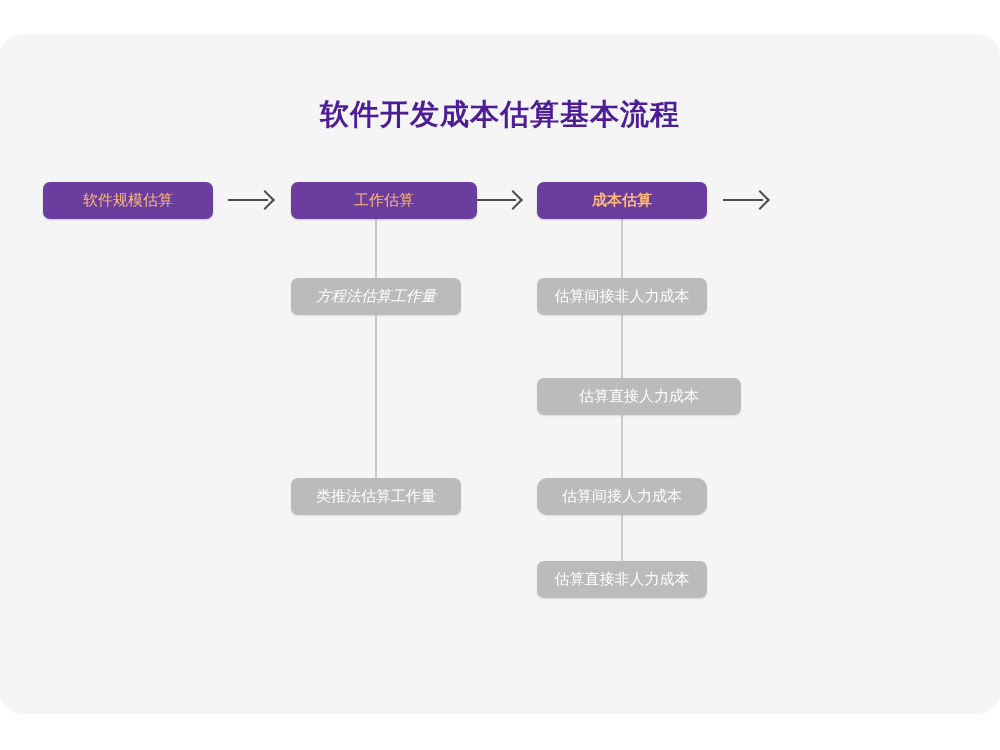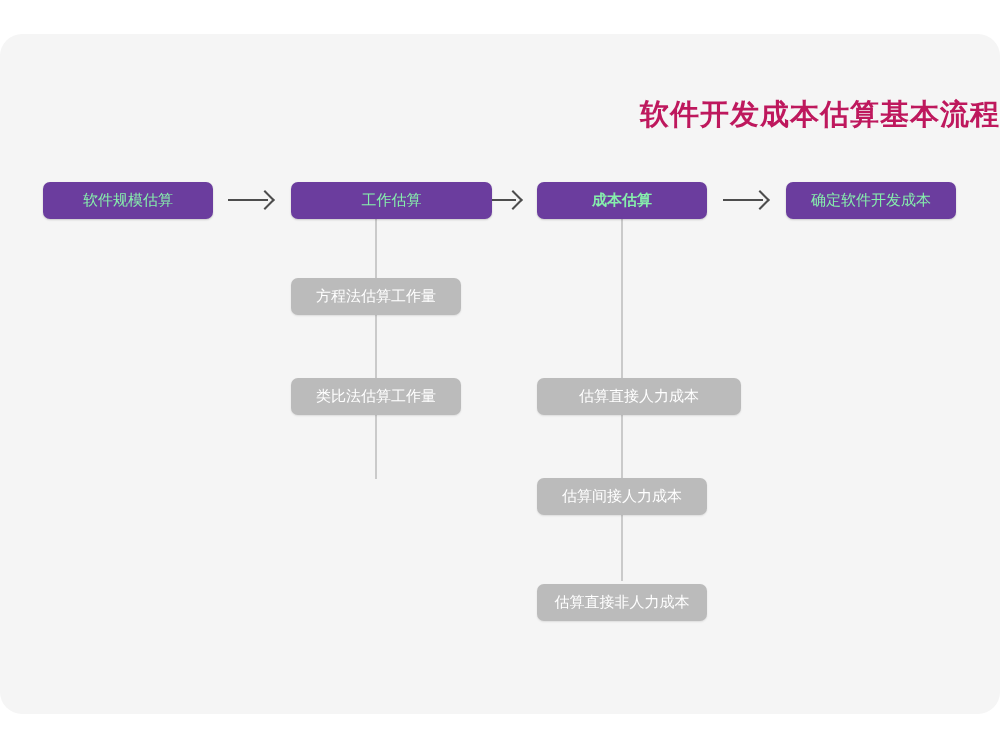--- a/index.html
+++ b/index.html
@@ -30,24 +30,24 @@
     height: 680px;
     background: #f5f5f5;
     border-radius: 22px;
   }
 
   .diagram-title {
     position: absolute;
     left: 0;
     top: 93px;
     width: 1000px;
-    text-align: right;
+    text-align: center;
     font-size: 29px;
     font-weight: bold;
-    color: #be185d;
+    color: #4c1d95;
     letter-spacing: 1px;
     line-height: 42px;
     white-space: nowrap;
   }
 
   
   .vline {
     position: absolute;
     width: 2px;
     background: #cacaca;
@@ -81,50 +81,50 @@
 
   
   .node {
     position: absolute;
     height: 37px;
     border-radius: 7px;
     display: flex;
     align-items: center;
     justify-content: center;
     font-size: 15px;
-    color: #86efac;
+    color: #fdba74;
     white-space: nowrap;
     box-sizing: border-box;
   }
   .node.primary {
     background: #6b3d9e;
     box-shadow: 0 1px 2px rgba(0,0,0,0.18);
   }
   .node.secondary {
     background: #bbbbbb;
     color: #ffffff;
     box-shadow: 0 1px 2px rgba(0,0,0,0.10);
   }
 
   
   .n-top-1 { left: 43px;  width: 170px; top: 182px; }
-  .n-top-2 { left: 291px; width: 201px; top: 182px; }
+  .n-top-2 { left: 291px; width: 186px; top: 182px; }
   .n-top-3 { left: 537px; width: 170px; top: 182px; font-weight: bold; }
   .n-top-4 { left: 786px; width: 170px; top: 182px; }
 
   
-  .n-c1-1 { left: 291px; width: 170px; top: 278px; }
+  .n-c1-1 { left: 291px; width: 170px; top: 278px; font-style: italic; }
   .n-c1-2 { left: 291px; width: 170px; top: 378px; }
   .n-c1-3 { left: 291px; width: 170px; top: 478px; }
 
   
   .n-c2-1 { left: 537px; width: 170px; top: 278px; }
   .n-c2-2 { left: 537px; width: 204px; top: 378px; }
-  .n-c2-3 { left: 537px; width: 170px; top: 478px; }
-  .n-c2-4 { left: 537px; width: 170px; top: 584px; }
+  .n-c2-3 { left: 537px; width: 170px; top: 478px; border-radius: 10px; }
+  .n-c2-4 { left: 537px; width: 170px; top: 561px; }
 
   
   .line-c1 { left: 375px; top: 219px; height: 260px; }
   .line-c2 { left: 621px; top: 219px; height: 362px; }
 
   .arrow-1 { left: 228px; }
   .arrow-2 { left: 476px; }
   .arrow-3 { left: 723px; }
 </style>
 </head>
@@ -148,22 +148,22 @@
     <div class="head"></div>
   </div>
   <div class="arrow arrow-3">
     <div class="shaft"></div>
     <div class="head"></div>
   </div>
 
   <div class="node primary n-top-1">软件规模估算</div>
   <div class="node primary n-top-2">工作估算</div>
   <div class="node primary n-top-3">成本估算</div>
-  <div class="node primary n-top-4">确定软件开发成本</div>
 
   <div class="node secondary n-c1-1">方程法估算工作量</div>
-  <div class="node secondary n-c1-2">类比法估算工作量</div>
+  <div class="node secondary n-c1-3">类推法估算工作量</div>
 
+  <div class="node secondary n-c2-1">估算间接非人力成本</div>
   <div class="node secondary n-c2-2">估算直接人力成本</div>
   <div class="node secondary n-c2-3">估算间接人力成本</div>
   <div class="node secondary n-c2-4">估算直接非人力成本</div>
 
 </div>
 
 </body></html>

